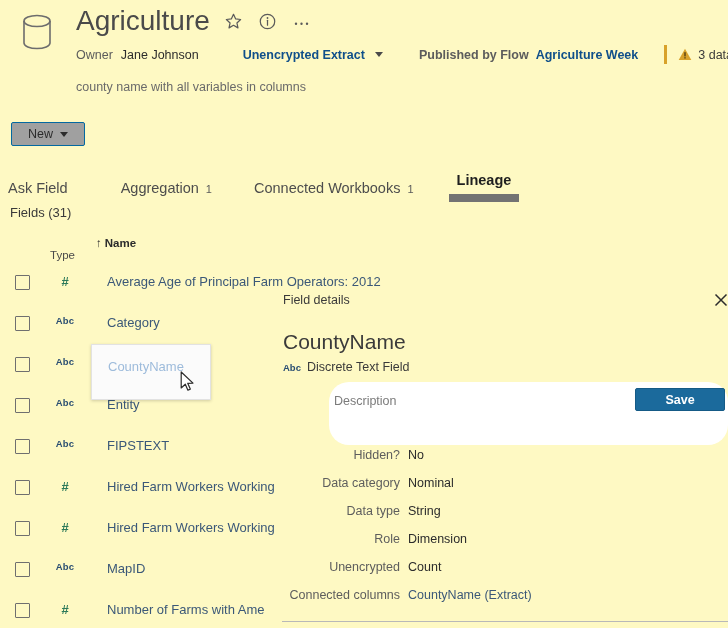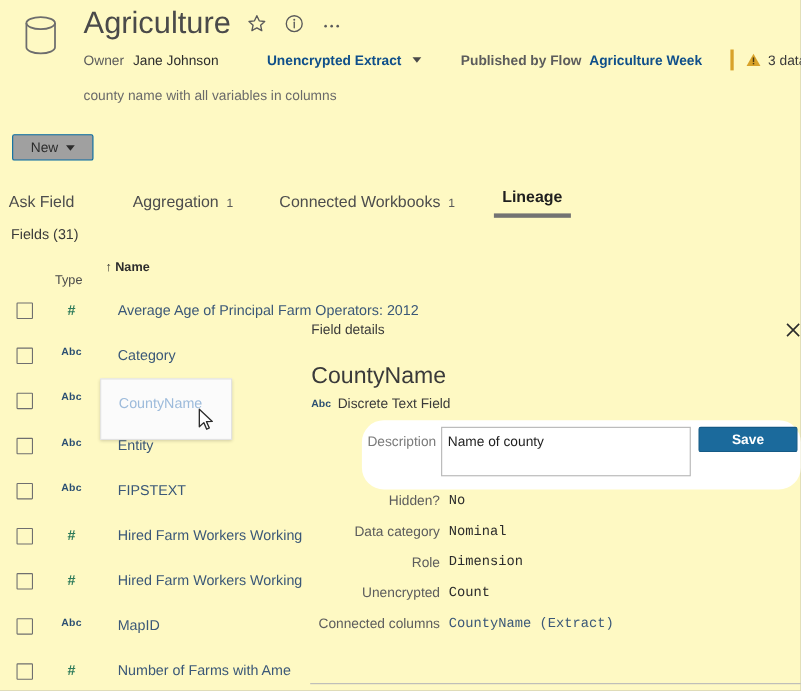--- a/index.html
+++ b/index.html
@@ -90,21 +90,21 @@
     position: absolute; left: 0; top: 172px; width: 728px;
     display: flex; align-items: flex-end;
   }
   .tab {
     font-size: 14.5px; color: #4d4d4d; padding: 0 0 6px 0;
     cursor: pointer; white-space: nowrap;
   }
   .tab .cnt { font-size: 11px; color: #5a5a5a; margin-left: 7px; }
   .tab.active {
     color: #1f1f1f; font-weight: bold;
-    border-bottom: 4px solid #737373;
+    border-bottom: 8px solid #737373;
   }
   #tab-ask      { margin-left: 8px; }
   #tab-conn     { margin-left: 53px; }
   #tab-wb       { margin-left: 42px; }
   #tab-lineage  { margin-left: 35px; padding-left: 8px; padding-right: 8px; }
 
   
   .fields-count {
     position: absolute; left: 10px; top: 205px;
     font-size: 13px; color: #3a3a3a;
@@ -238,21 +238,21 @@
   }
   .arow {
     position: relative; height: 28px;
   }
   .akey {
     position: absolute; left: 0px; width: 132px; top: 4px;
     text-align: right; font-size: 12.5px; color: #5d5d5d;
   }
   .aval {
     position: absolute; left: 140px; top: 4px;
-    font-size: 12.5px; color: #2c2c2c; font-family: Liberation Mono, monospace;
+    font-size: 12.5px; color: #2c2c2c;
   }
   .aval.link { color: #3b5878; cursor: pointer; }
 
   .bottom-rule {
     position: absolute; left: 282px; top: 621px; width: 446px;
     height: 1px; background: #b8b8b8;
   }
 </style>
 </head>
 <body>
@@ -407,20 +407,24 @@
   <div class="attrs" id="attr-list">
       <div class="arow">
         <span class="akey">Hidden?</span>
         <span class="aval">No</span>
       </div>
       <div class="arow">
         <span class="akey">Data category</span>
         <span class="aval">Nominal</span>
       </div>
       <div class="arow">
+        <span class="akey">Data type</span>
+        <span class="aval">String</span>
+      </div>
+      <div class="arow">
         <span class="akey">Role</span>
         <span class="aval">Dimension</span>
       </div>
       <div class="arow">
         <span class="akey">Unencrypted</span>
         <span class="aval">Count</span>
       </div>
       <div class="arow">
         <span class="akey">Connected columns</span>
         <span class="aval link">CountyName (Extract)</span>
@@ -431,18 +435,17 @@
     <div class="hc-name">CountyName</div>
   </div>
   <div class="cursor">
     <svg width="16" height="22" viewBox="0 0 16 22">
       <path d="M1.2 1 L1.2 17 L5.3 13.2 L7.9 19.2 L10.3 18.1 L7.7 12.3 L13 12.1 Z" fill="#ffffff" stroke="#2c2c2c" stroke-width="1.2" stroke-linejoin="round"></path>
     </svg>
   </div>
 
   <div class="desc-editor">
     <div class="desc-label">Description</div>
-    <textarea class="desc-input" placeholder="" style="">Name of county</textarea>
     <div class="btn-save">Save</div>
   </div>
 
   <div class="bottom-rule"></div>
 </div>
 
 </body></html>

